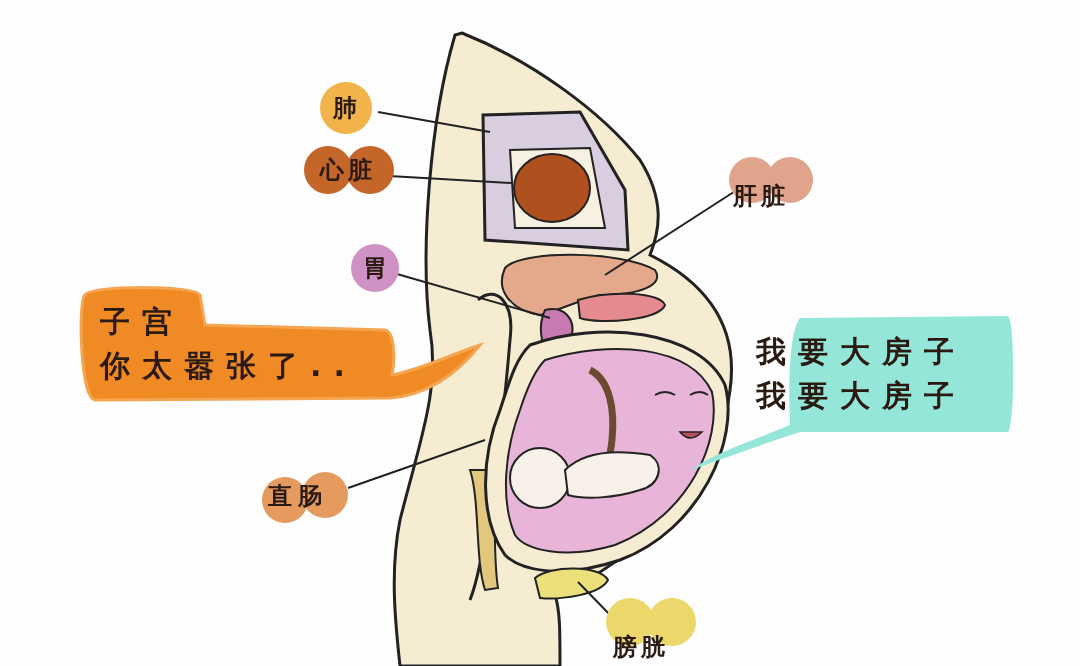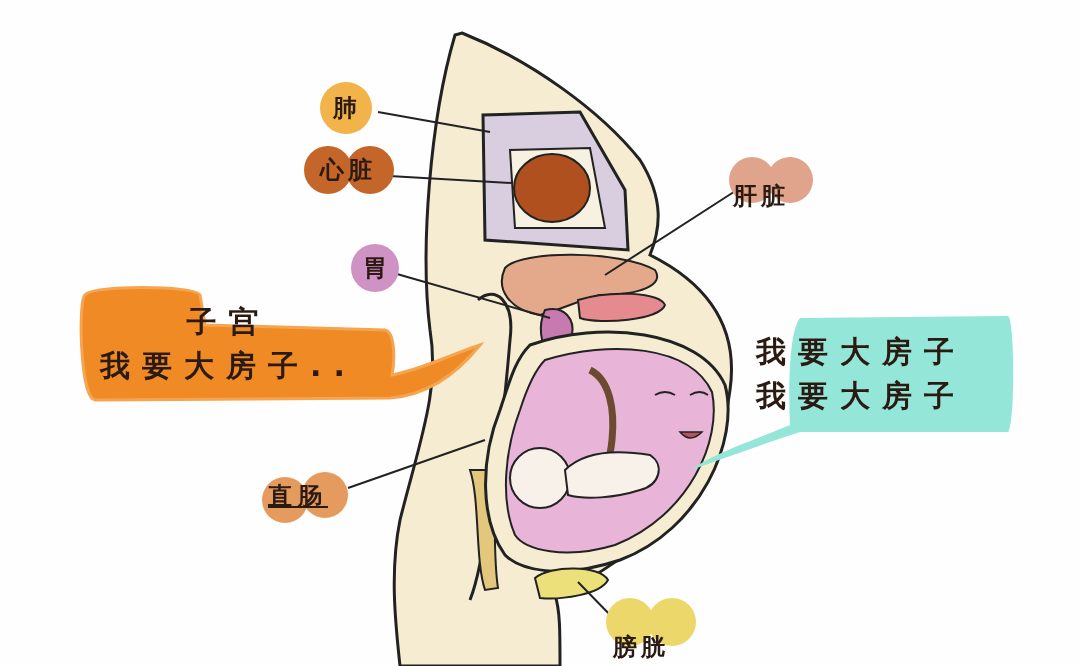--- a/index.html
+++ b/index.html
@@ -64,23 +64,23 @@
 
   <path d="M85,295 C90,285 195,285 200,295 L205,325 L385,330 C395,332 395,360 392,375 C420,370 450,355 480,345 C460,370 430,395 390,398 L95,400 C80,398 78,300 85,295 Z" fill="#f08a24" stroke="#f5a450" stroke-width="3"></path>
 
   <path d="M800,318 L1008,316 C1015,320 1015,425 1008,432 L800,432 C760,445 720,460 690,470 C720,450 760,438 790,425 C788,380 790,330 800,318 Z" fill="#93e6d8"></path>
 </svg>
 
 <span class="label" style="left:333px;top:96px;">肺</span>
 <span class="label" style="left:320px;top:158px;letter-spacing:4px;">心脏</span>
 <span class="label" style="left:733px;top:168px;letter-spacing:4px;margin-top:16px;">肝脏</span>
 <span class="label" style="left:363px;top:256px;">胃</span>
-<span class="label" style="left:268px;top:484px;letter-spacing:6px;text-decoration:underline;">直肠</span>
+<span class="label" style="left:268px;top:484px;letter-spacing:6px;">直肠</span>
 <span class="label" style="left:613px;top:610px;letter-spacing:4px;margin-top:25px;">膀胱</span>
 
-<div class="bubble-txt" style="left:100px;top:300px;text-align:center;">
+<div class="bubble-txt" style="left:100px;top:300px;">
   <div>子宫</div>
-  <div>我要大房子..</div>
+  <div>你太嚣张了..</div>
 </div>
 <div class="bubble-txt" style="left:756px;top:330px;">
   <div>我要大房子</div>
   <div>我要大房子</div>
 </div>
 
 </body></html>

